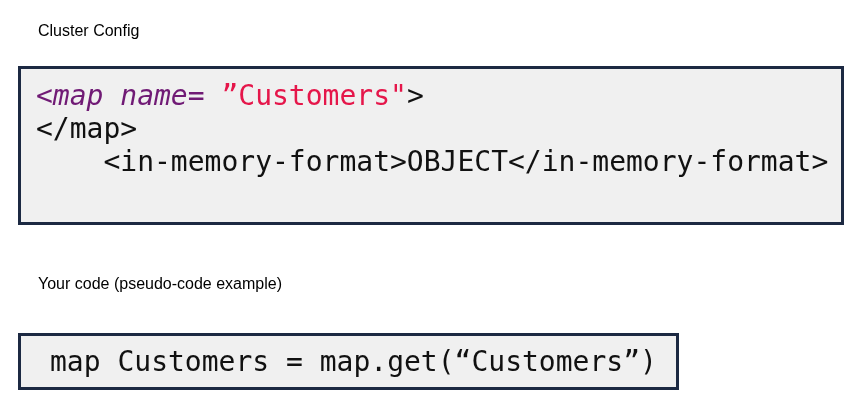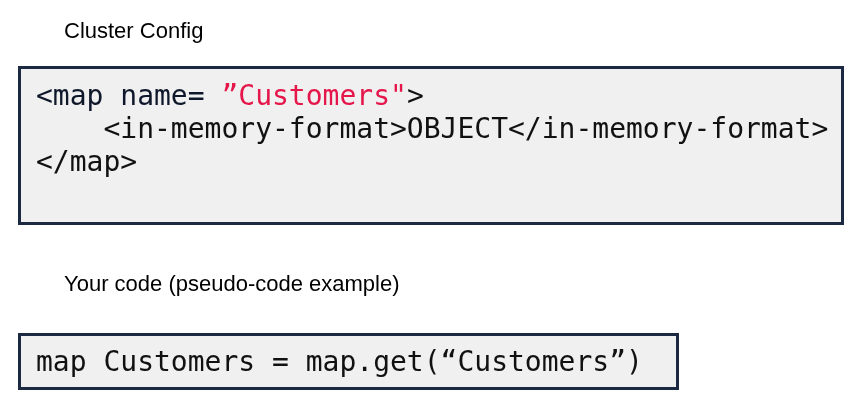--- a/index.html
+++ b/index.html
@@ -7,69 +7,68 @@
   body {
     width: 866px;
     height: 414px;
     position: relative;
     font-family: "Liberation Sans", sans-serif;
     overflow: hidden;
   }
   .heading {
     position: absolute;
     left: 38px;
-    font-size: 22px;
+    font-size: 16px;
     line-height: 26px;
     font-weight: 400;
     color: #000000;
-    margin-left: 26px;
   }
   #heading-cluster-config { top: 18px; }
   #heading-your-code { top: 271px; }
 
   .code-block {
     position: absolute;
     left: 18px;
     background: #f0f0f0;
     border: 3px solid #1c2942;
   }
   #cluster-config-block {
     top: 66px;
     width: 826px;
     height: 159px;
     padding: 10px 0 0 15px;
   }
   #pseudo-code-block {
     top: 333px;
     width: 661px;
     height: 57px;
-    padding: 9px 0 0 15px;
+    padding: 9px 0 0 29px;
   }
   .code {
     font-family: "DejaVu Sans Mono", "Liberation Mono", monospace;
     font-size: 28px;
     line-height: 33px;
     color: #111111;
   }
   .code-line { white-space: pre; }
-  .tok-navy { color: #0f172a; }
+  .tok-navy { color: #701a75; font-style: italic; }
   .tok-red  { color: #e5164a; }
 </style>
 </head>
 <body>
 
 <div>
 
   <div class="heading" id="heading-cluster-config">Cluster Config</div>
 
   <div class="code-block" id="cluster-config-block">
     <div class="code">
       <div class="code-line"><span class="tok-navy">&lt;map name= </span><span class="tok-red">”Customers"</span><span>&gt;</span></div>
+      <div class="code-line">&lt;/map&gt;</div>
       <div class="code-line">    &lt;in-memory-format&gt;OBJECT&lt;/in-memory-format&gt;</div>
-      <div class="code-line">&lt;/map&gt;</div>
     </div>
   </div>
 
   <div class="heading" id="heading-your-code">Your code (pseudo-code example)</div>
 
   <div class="code-block" id="pseudo-code-block">
     <div class="code">
       <div class="code-line">map Customers = map.get(“Customers”)</div>
     </div>
   </div>

